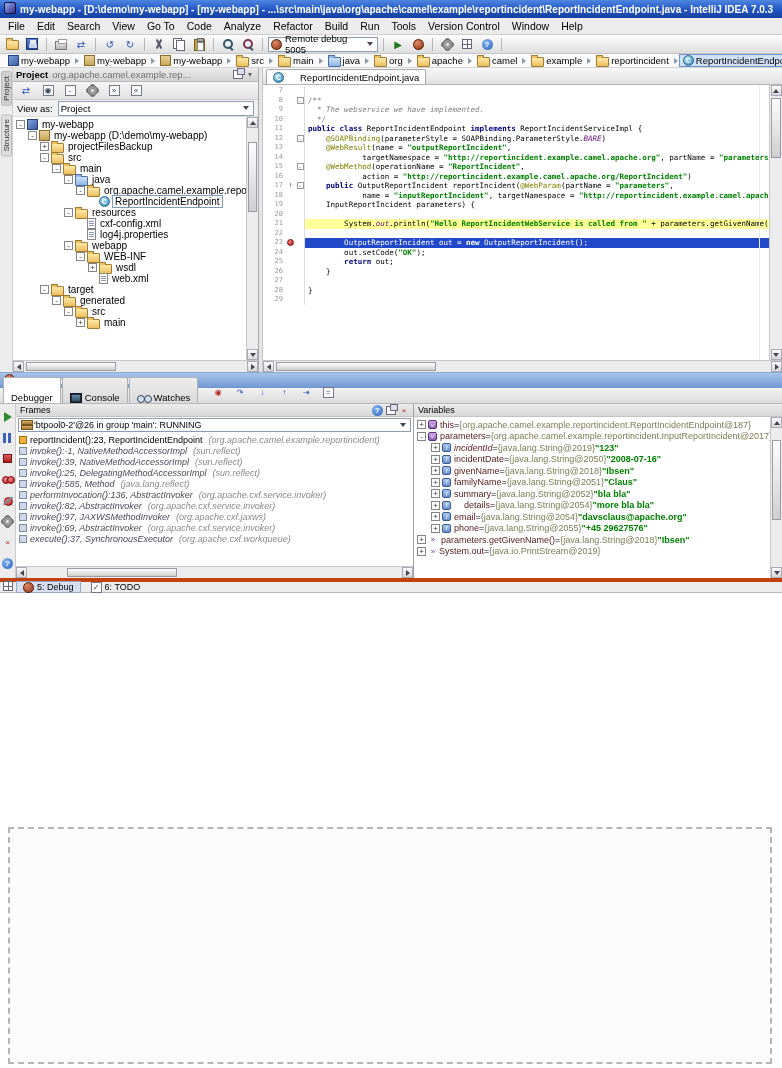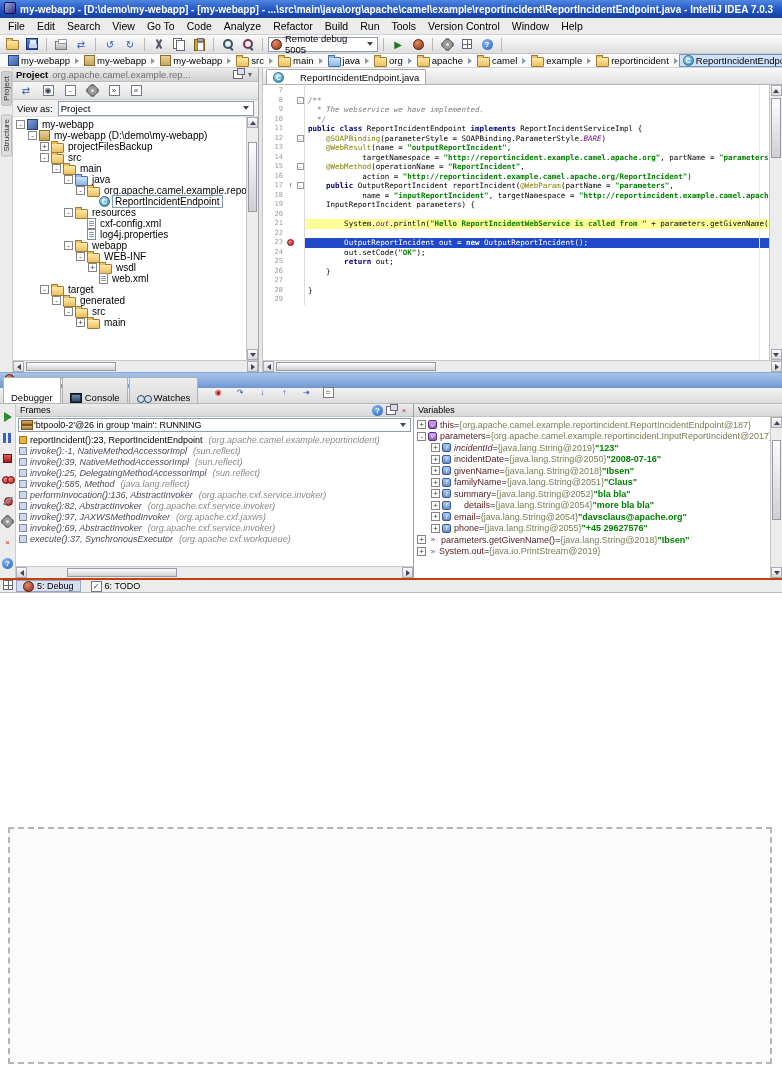--- a/index.html
+++ b/index.html
@@ -140,21 +140,21 @@
   .vars-body{flex:1;min-height:0;display:flex}
   .vars-tree{flex:1;min-width:0;overflow:hidden;font-size:9px;padding-top:2px}
   .var-row{height:11.5px;display:flex;align-items:center;white-space:nowrap;overflow:hidden}
   .var-name{color:#5a2222}
   .var-eq{color:#000}
   .var-ref{color:#7c7c55}
   .var-val{color:#008000;font-weight:bold}
 
   
   #bottombar{position:absolute;left:0;top:578px;width:782px;height:15px;background:#ececec;
-    border-top:2px solid #c2410c;border-bottom:1px solid #bbb;display:flex;align-items:center;gap:3px;
+    border-top:4px solid #c2410c;border-bottom:1px solid #bbb;display:flex;align-items:center;gap:3px;
     font-size:9px;padding-left:3px}
   .bb-tab{display:flex;align-items:center;gap:3px;height:12px;padding:0 6px;border:1px solid transparent}
   .bb-tab.active{background:#d6def0;border:1px solid #98a6c6}
   #placeholder{position:absolute;left:8px;top:827px;width:764px;height:237px;
     border:2px dashed #b5b5b5;background:#fcfcfc}
 
   
   .ii{display:inline-flex;flex:none;align-items:center;justify-content:center}
   .ic-g{width:13px;height:13px;font-size:10px;line-height:13px}
   .gB{color:#2a53b8}.gGr{color:#1f7a1f}.gRed{color:#bb2222}.gGray{color:#666}.gPur{color:#7a3e9d}

